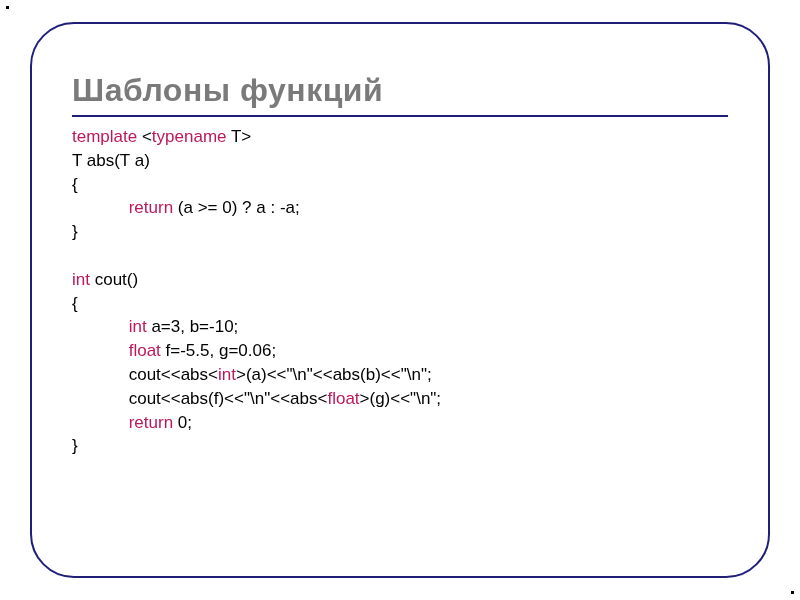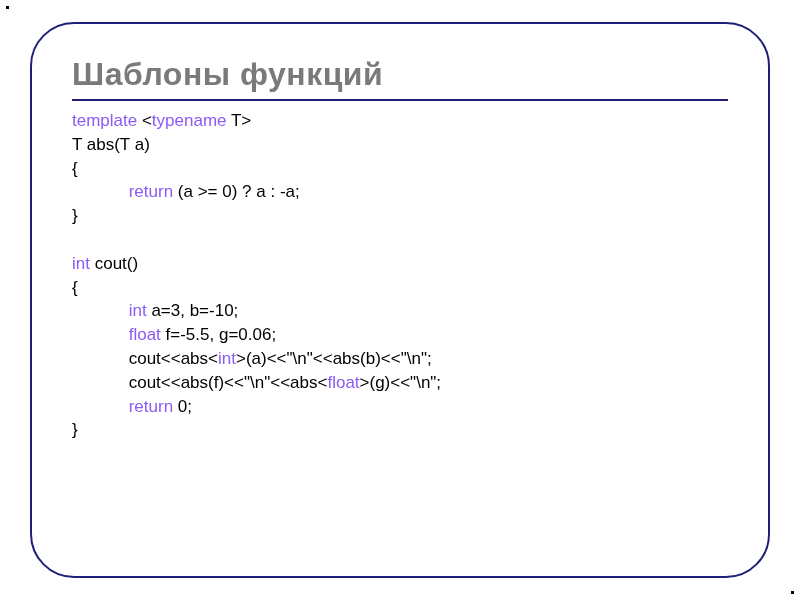--- a/index.html
+++ b/index.html
@@ -12,42 +12,42 @@
   }
   .slide-frame {
     position: absolute;
     left: 30px;
     top: 22px;
     width: 740px;
     height: 556px;
     border: 2px solid #1f1f7a;
     border-radius: 44px;
     box-sizing: border-box;
-    padding: 32px 40px 30px 40px;
+    padding: 48px 40px 30px 40px;
   }
   .title {
     font-size: 32px;
     color: #7a7a7a;
     font-weight: bold;
     letter-spacing: 0.5px;
     margin-bottom: 6px;
   }
   .title-rule {
     border: none;
     border-top: 2px solid #1f1f7a;
     margin: 0 0 8px 0;
   }
   .code {
     font-size: 17px;
     line-height: 1.4;
     color: #000;
     white-space: pre;
     font-family: Arial, Helvetica, sans-serif;
   }
-  .kw { color: #8b5cf6; } 
+  .kw { color: #be185d; } 
   .note {
     font-size: 16px;
     color: #000;
     margin-top: 14px;
   }
   
   .dot-tl, .dot-br {
     position: absolute;
     width: 3px; height: 3px;
     background: #000;

